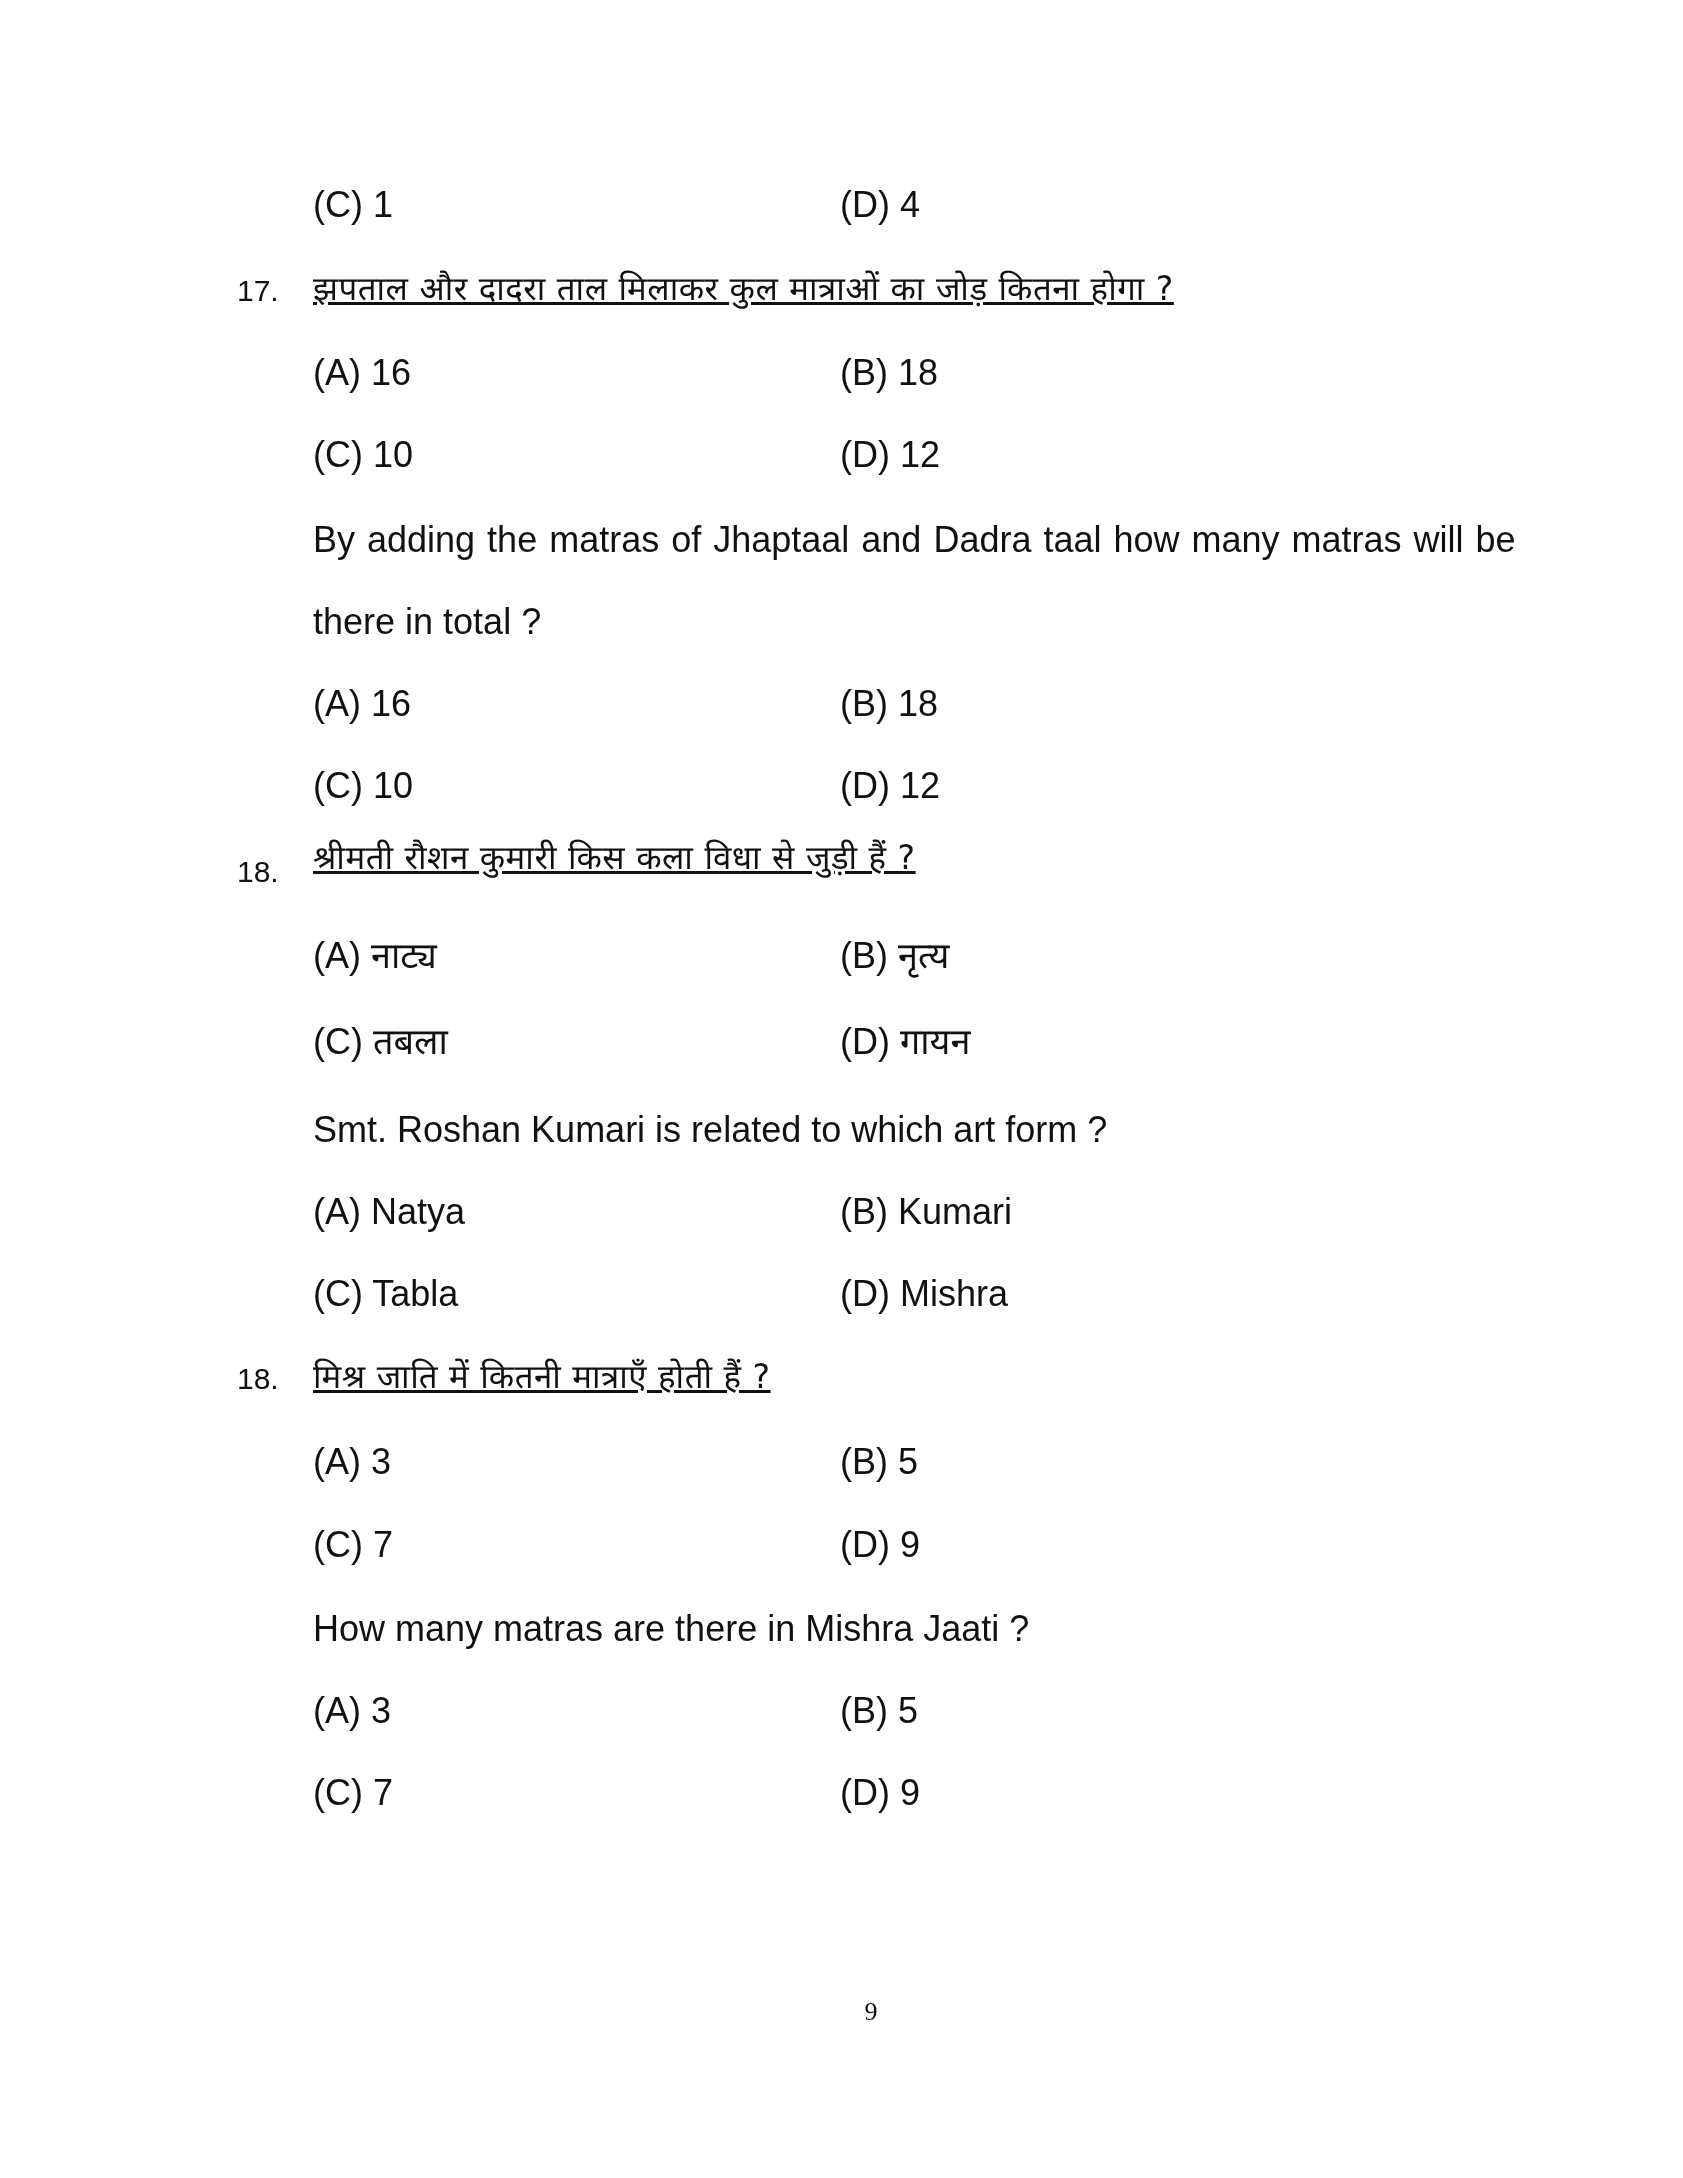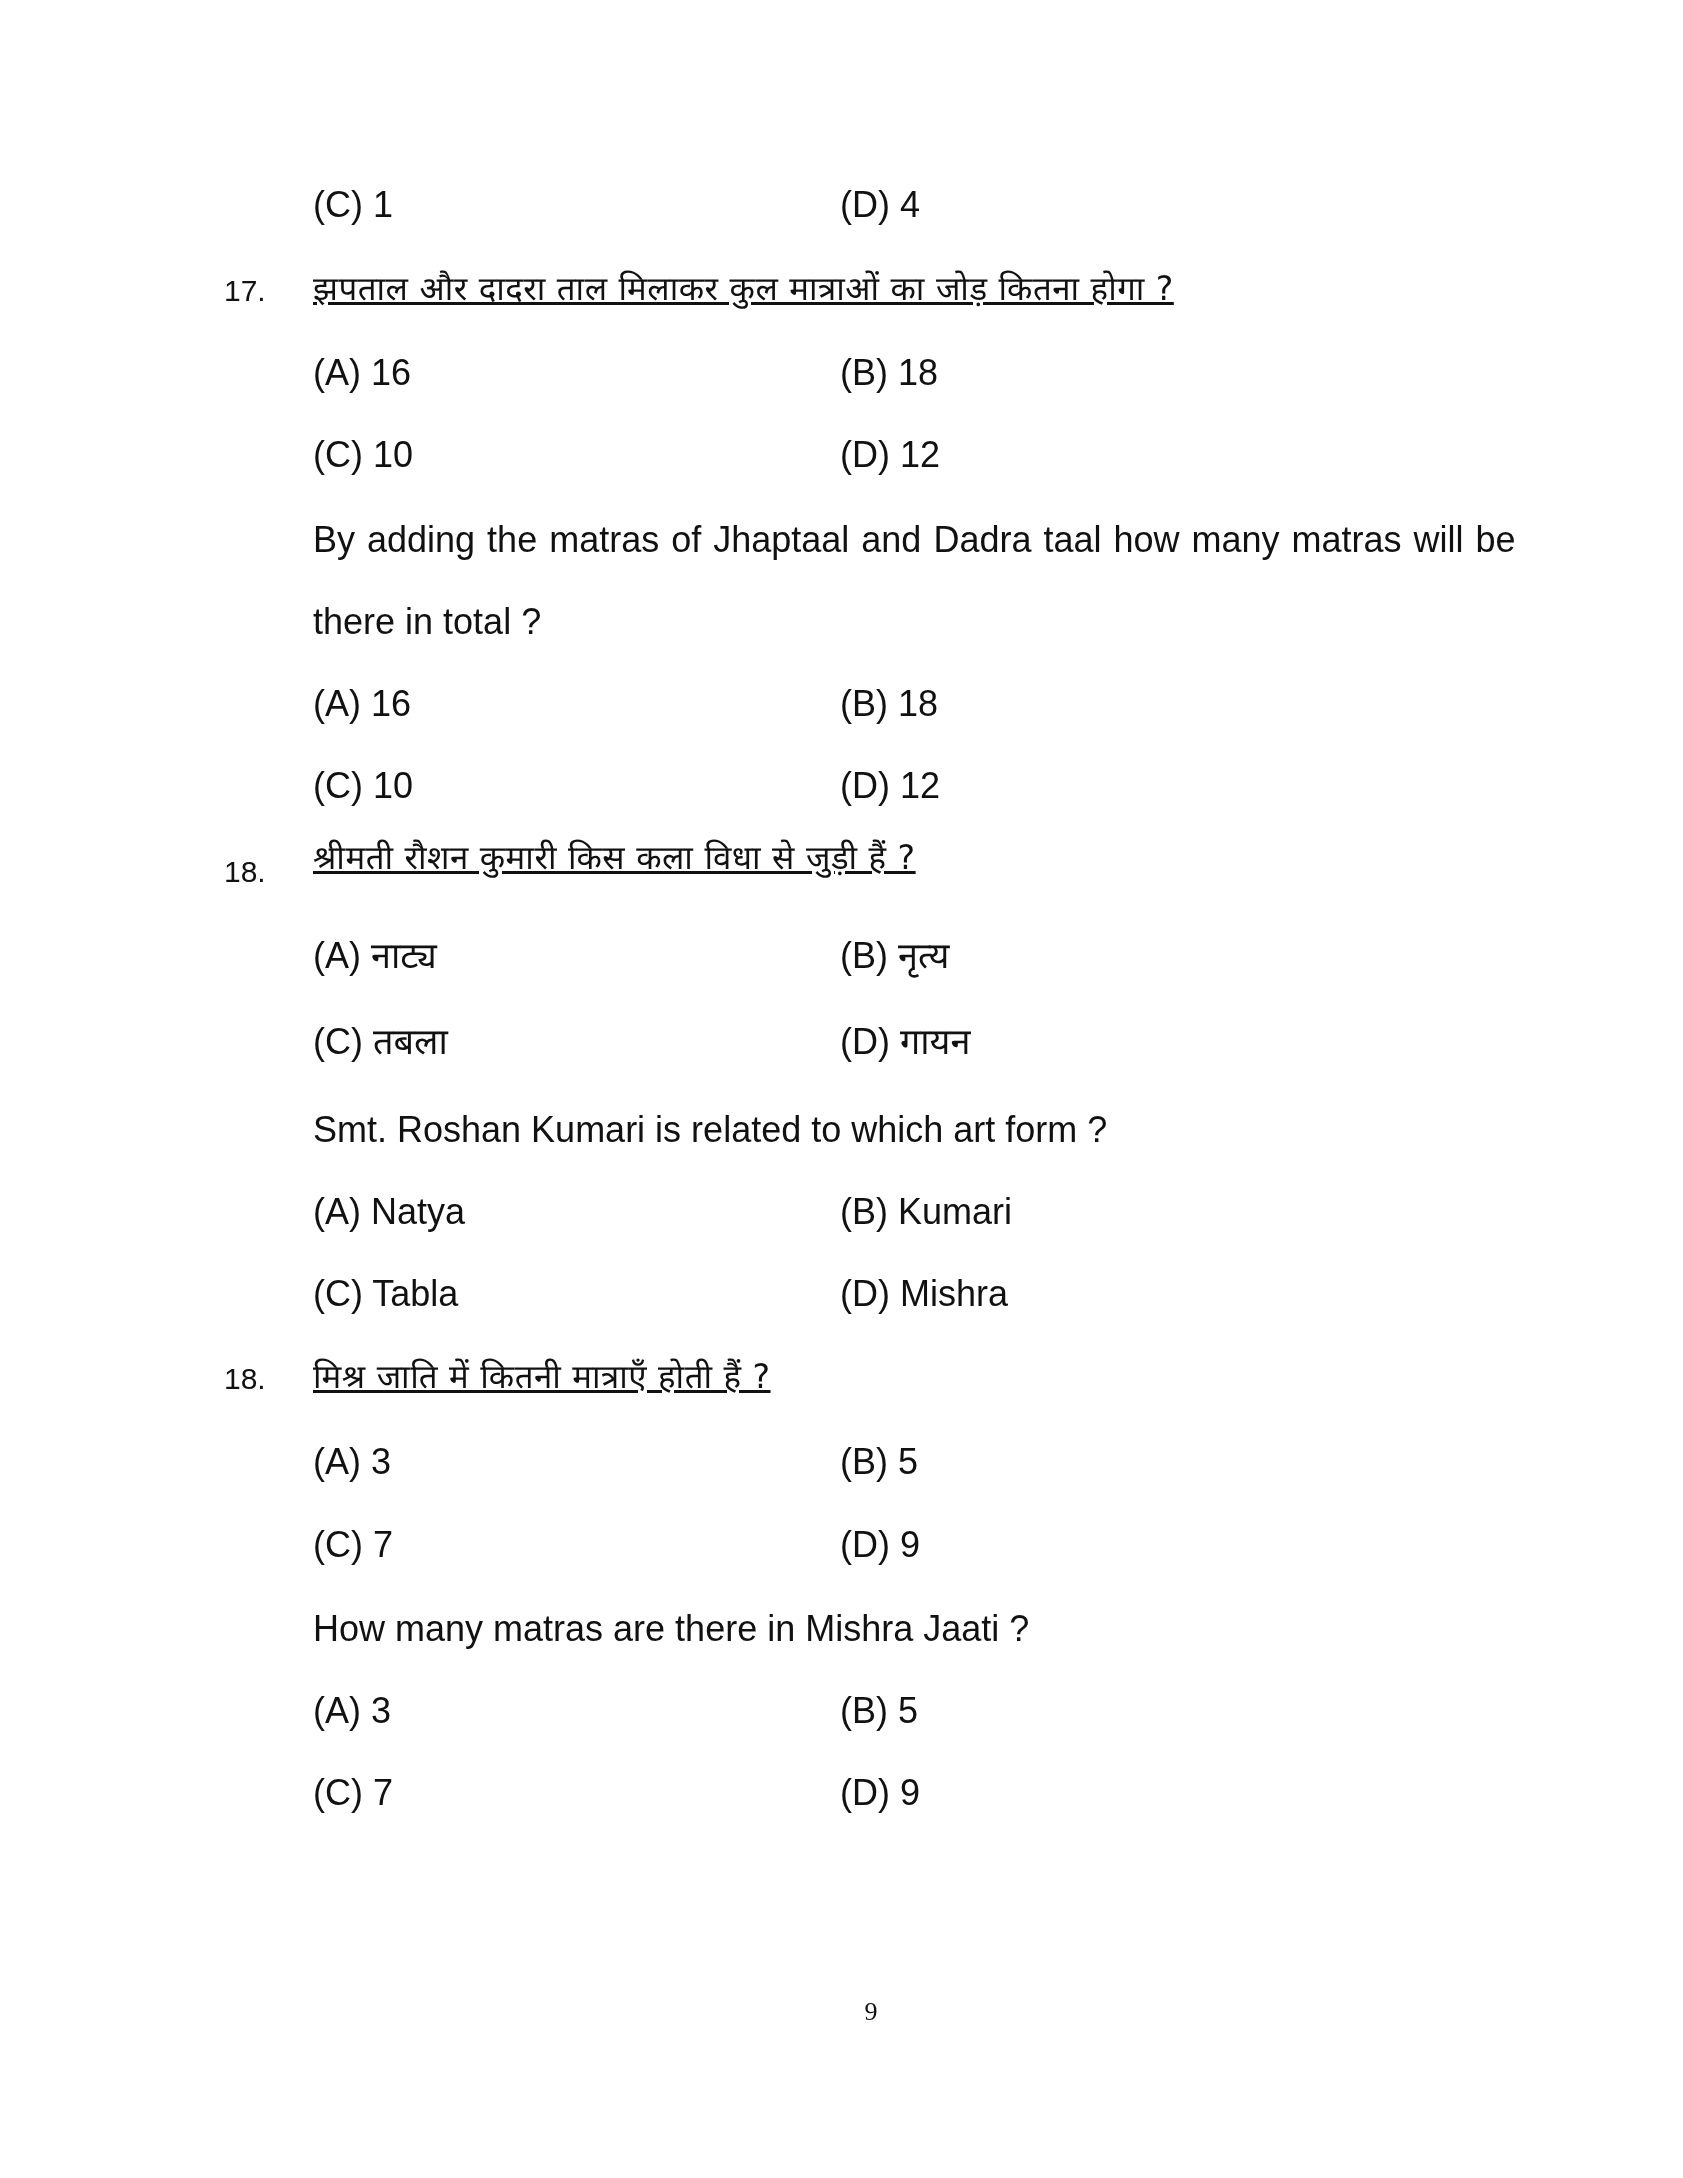--- a/index.html
+++ b/index.html
@@ -1,20 +1,20 @@
 <!DOCTYPE html>
 <html><head>
 <meta charset="utf-8">
 <style>
   html, body { margin: 0; padding: 0; background: #ffffff; }
   body { width: 1683px; height: 2178px; position: relative; overflow: hidden;
          font-family: "Liberation Sans", "DejaVu Sans", sans-serif; color: #111111; }
   .line { position: absolute; white-space: nowrap; font-size: 36px; line-height: 44px;
           transform: translateY(-50%); }
-  .qnum { position: absolute; font-size: 30px; line-height: 40px; transform: translateY(-50%); left: 224px; }
+  .qnum { position: absolute; font-size: 30px; line-height: 40px; transform: translateY(-50%); left: 237px; }
   .col-left { left: 313px; }
   .col-right { left: 840px; }
   .hi { font-family: "DejaVu Sans", "Liberation Sans", sans-serif; font-size: 33px; letter-spacing: 0.5px; text-decoration: underline; }
   .en-wide { word-spacing: 2px; }
   .page-number { position: absolute; left: 0; width: 1742px; text-align: center; top: 2012px;
                  transform: translateY(-50%); font-family: "Liberation Serif", serif; font-size: 26px; }
 </style>
 </head>
 <body>
 

